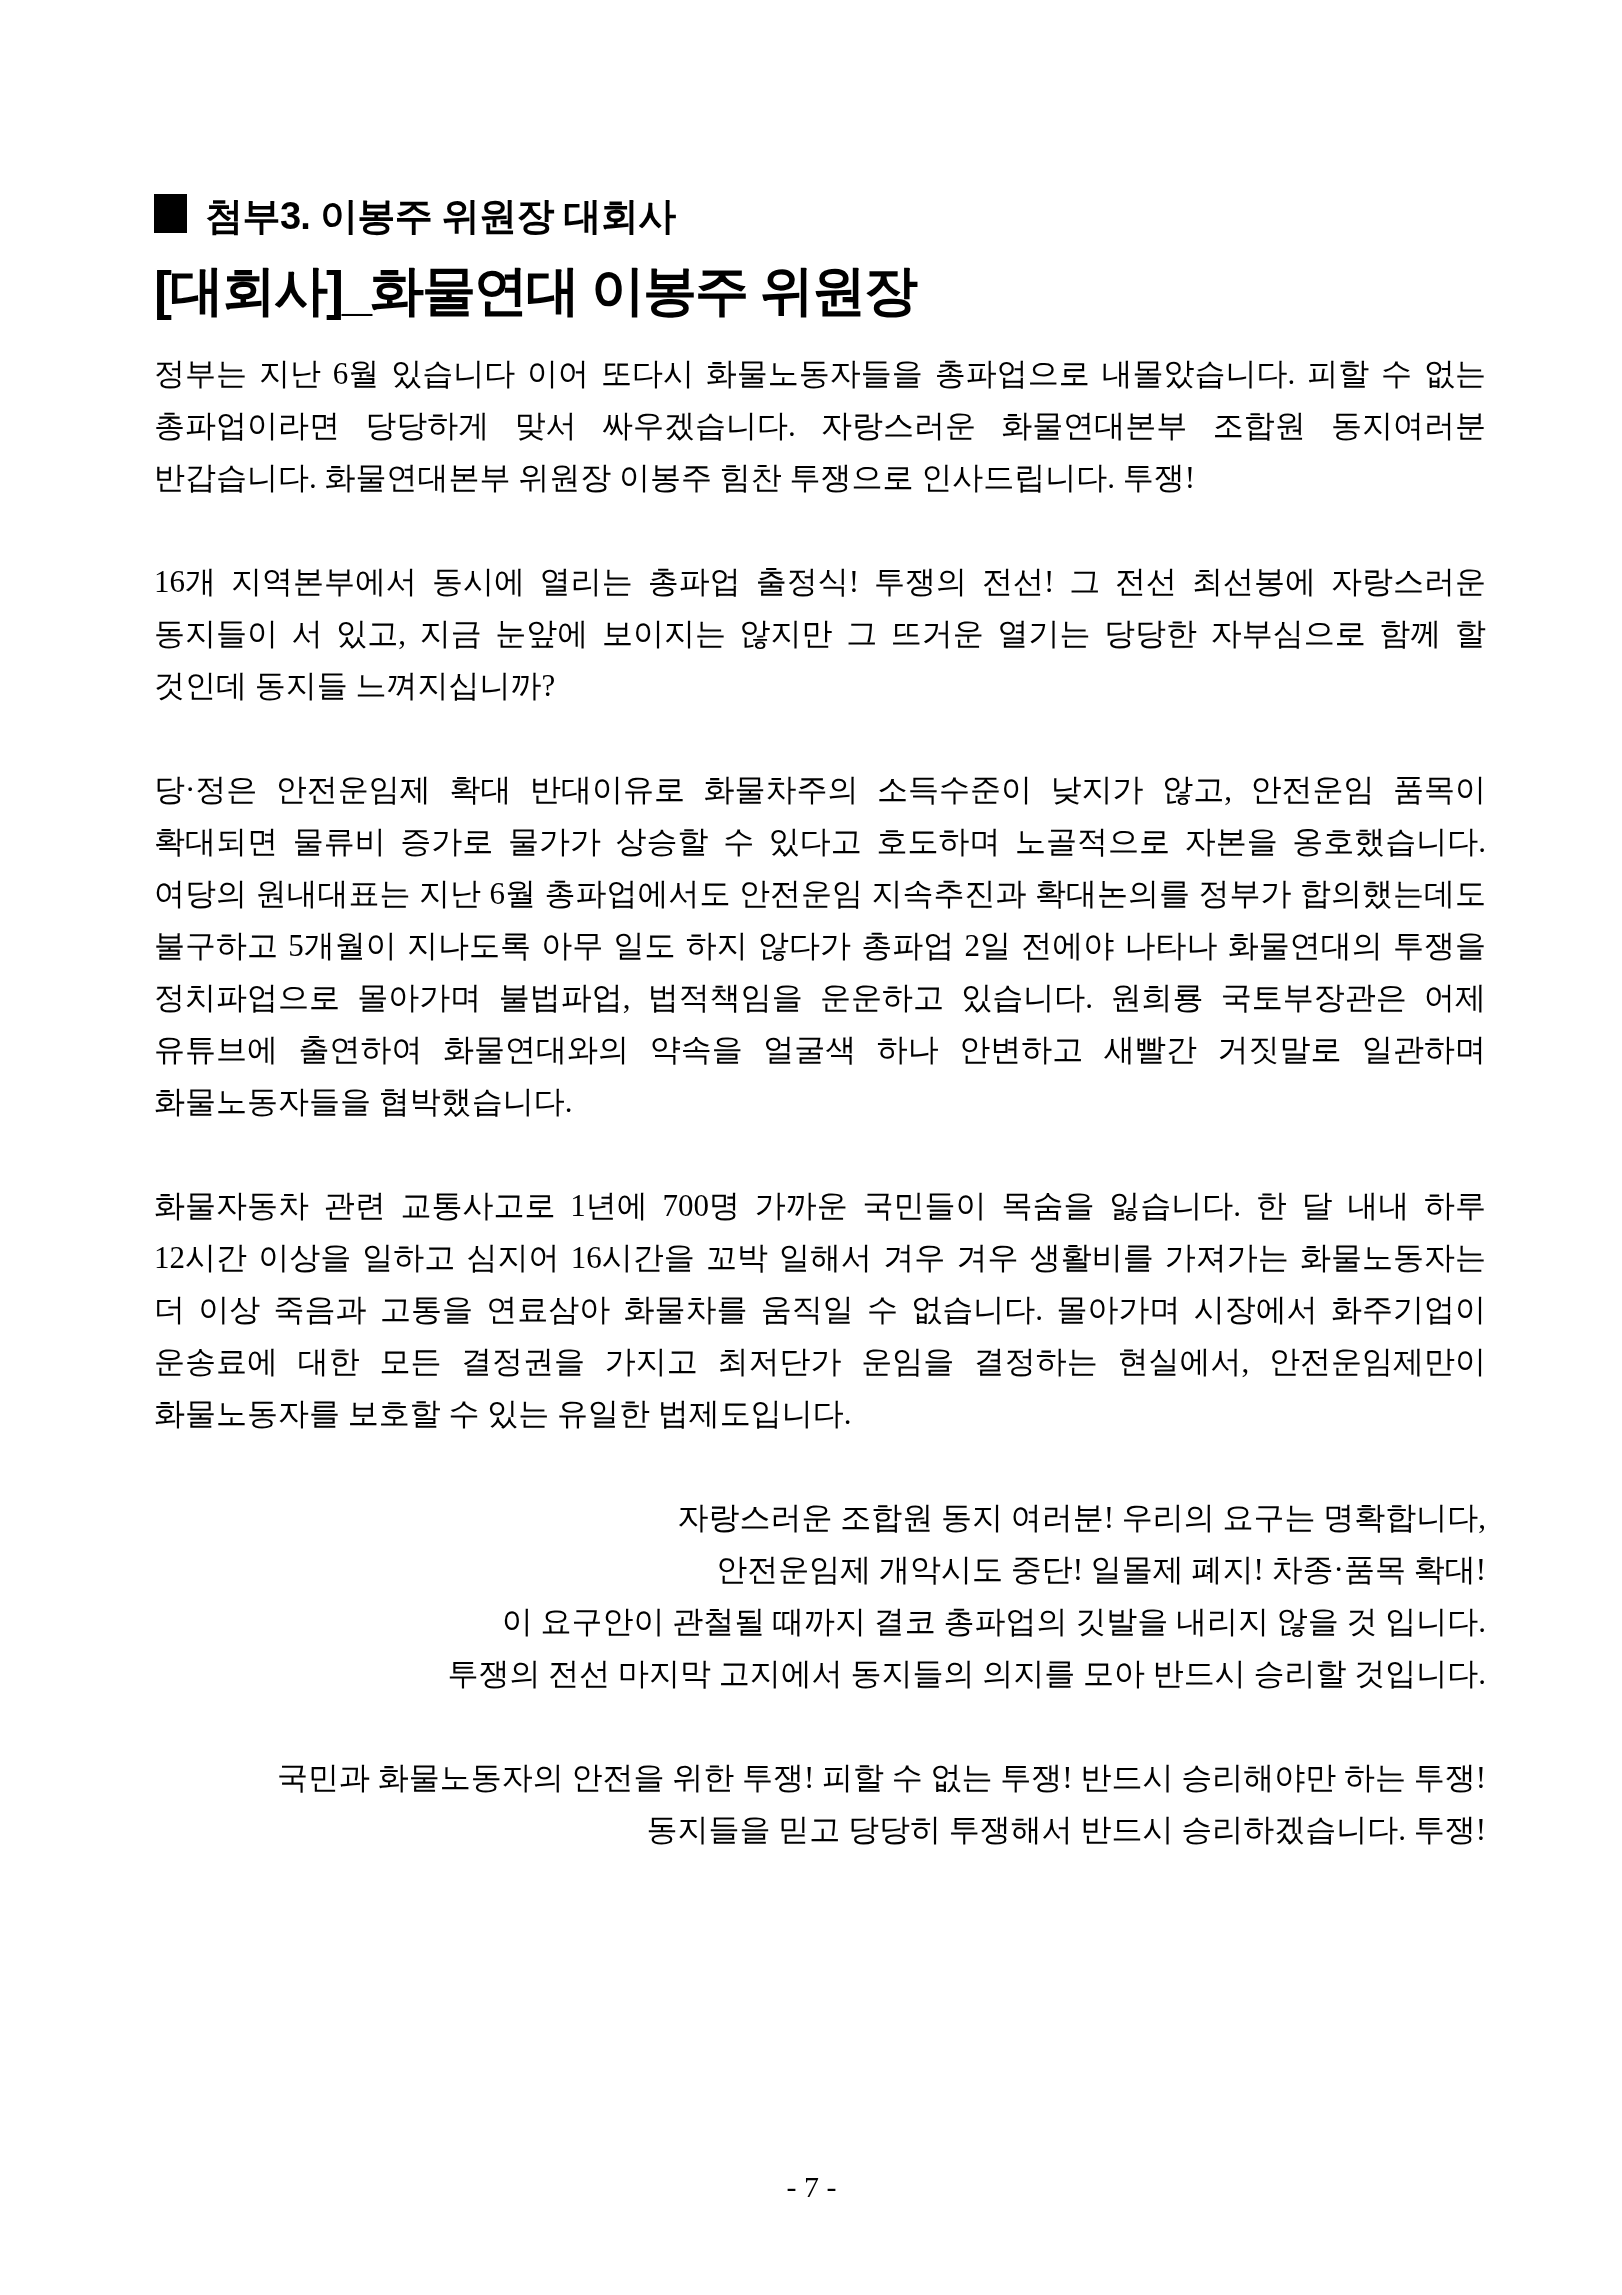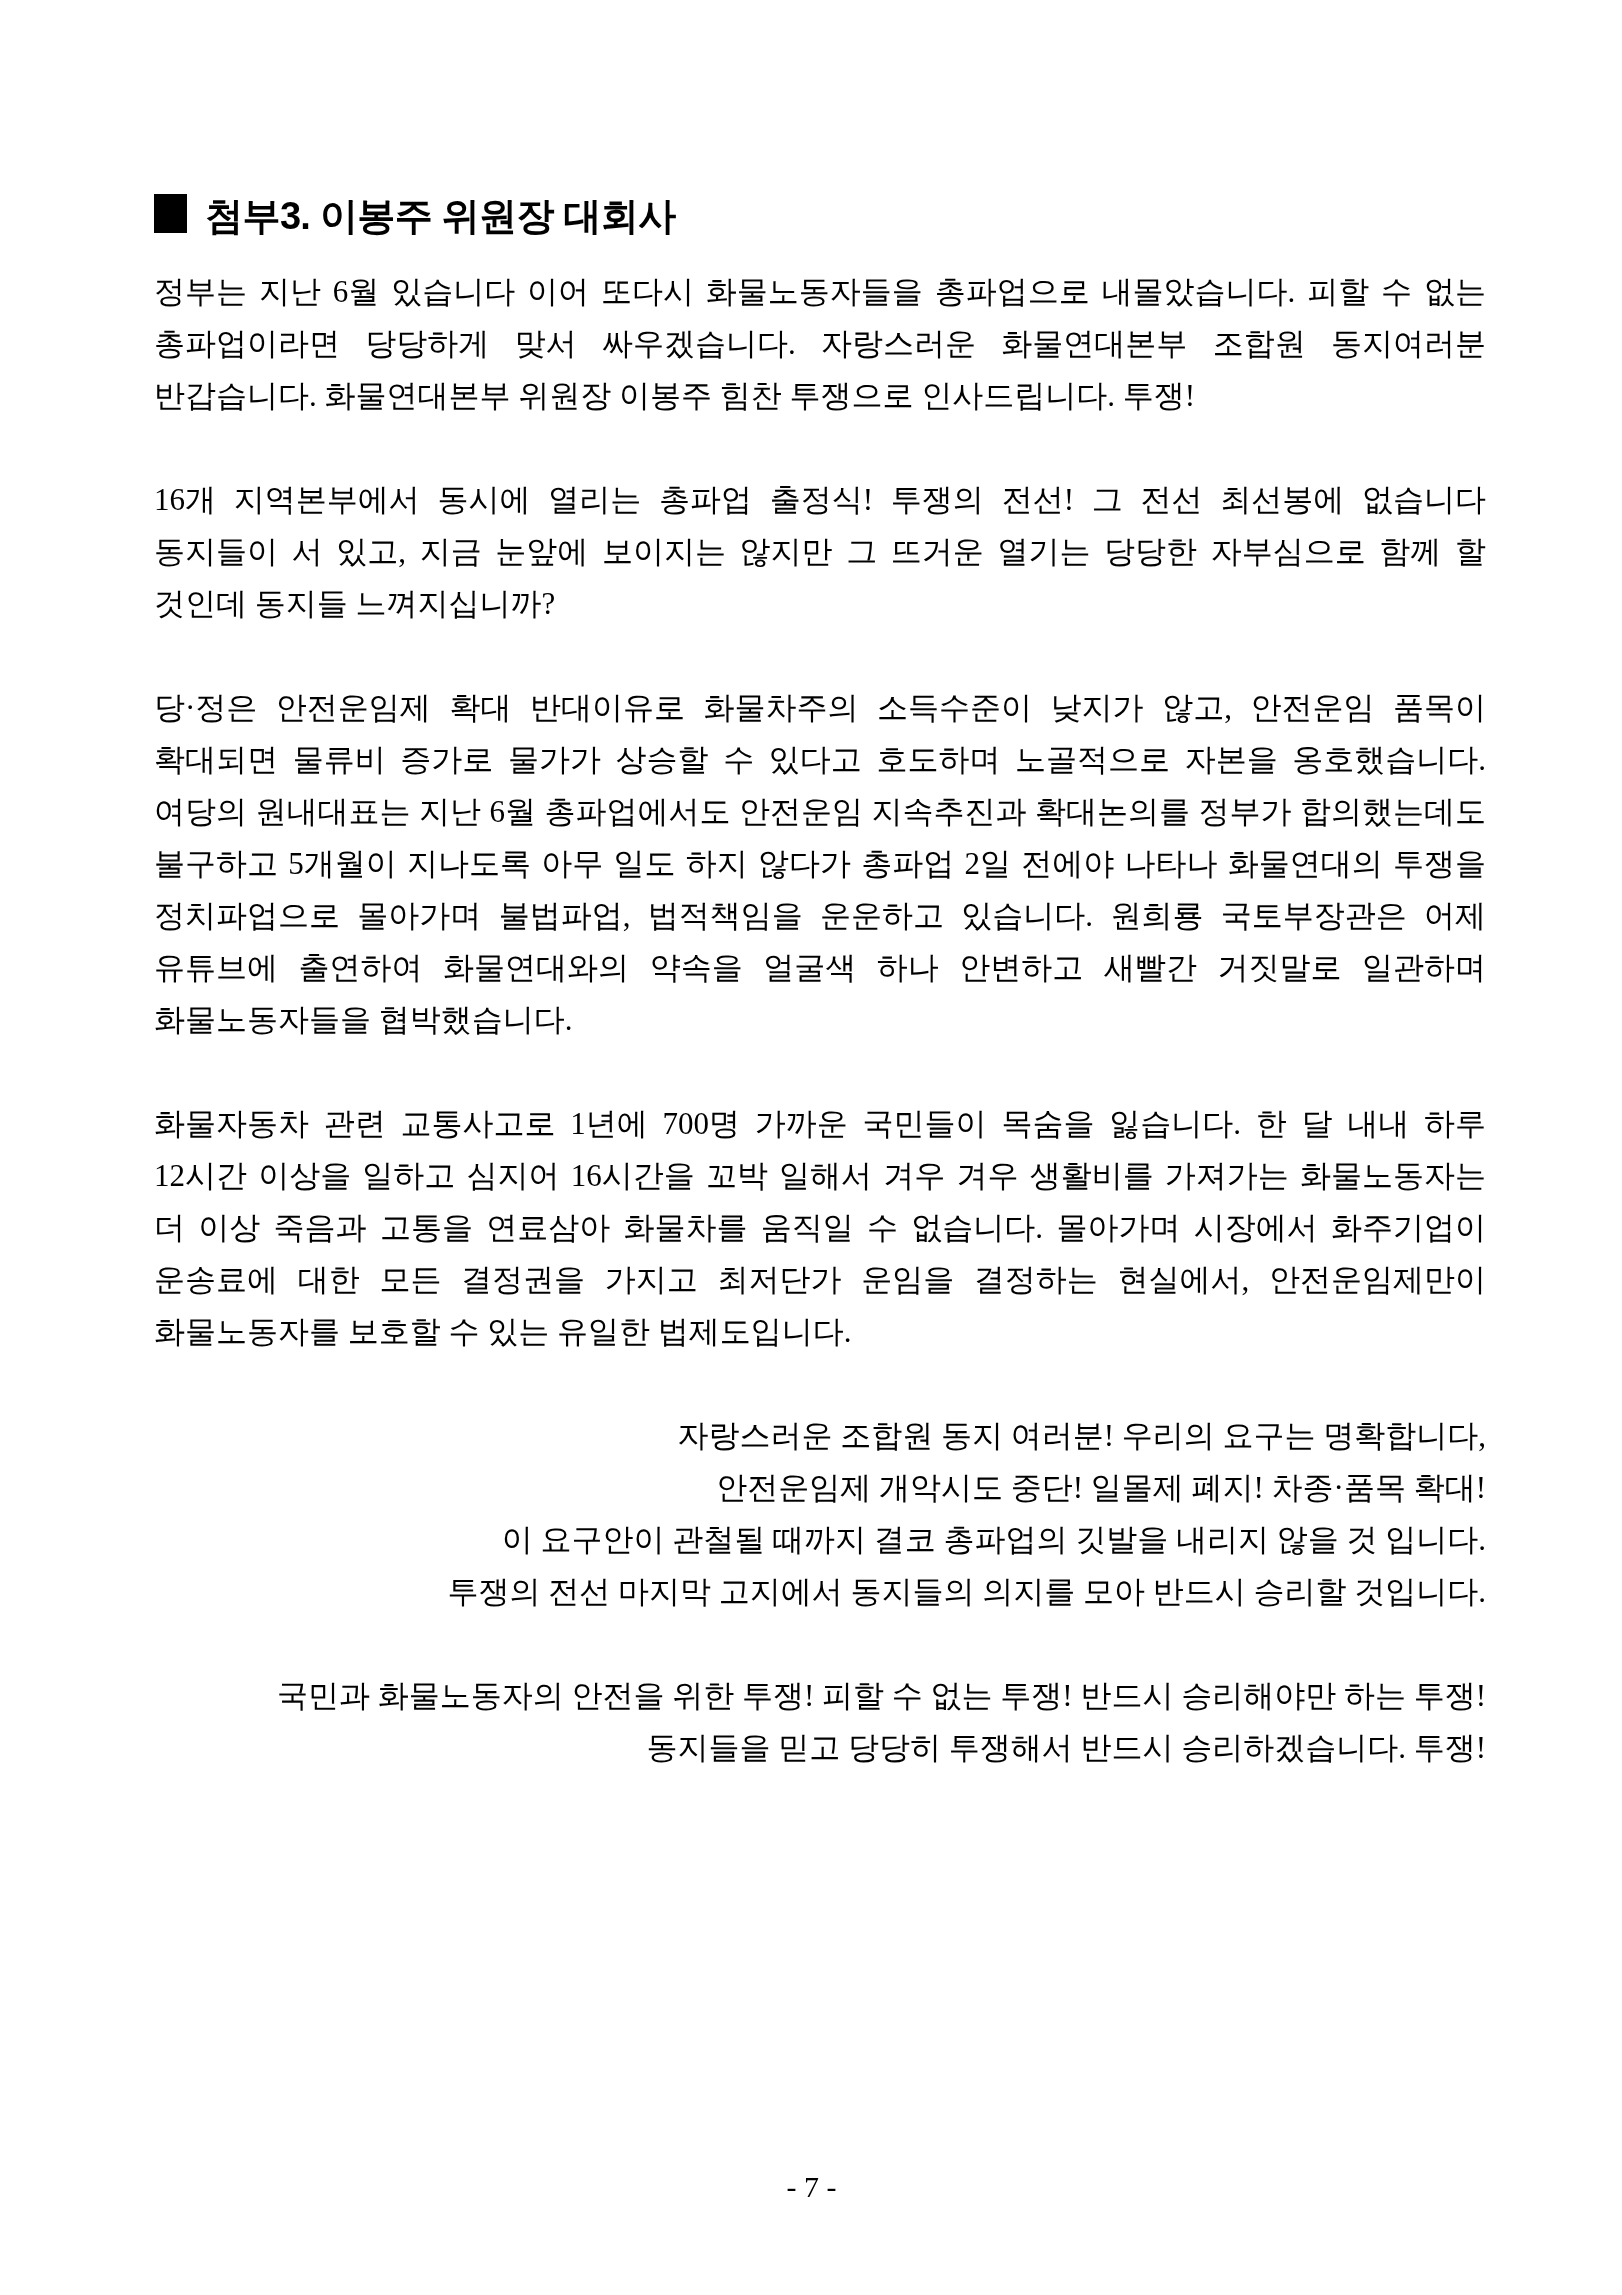--- a/index.html
+++ b/index.html
@@ -70,25 +70,26 @@
 </style>
 </head>
 <body>
 
 <div class="page">
 
   <header>
     <div class="attachment-heading">
       <span class="square-marker"></span><span>첨부3. 이봉주 위원장 대회사</span>
     </div>
+    <h1 class="doc-title">[대회사]_화물연대 이봉주 위원장</h1>
   </header>
 
   <main class="speech-body">
     <p class="para">정부는 지난 6월 있습니다 이어 또다시 화물노동자들을 총파업으로 내몰았습니다. 피할 수 없는 총파업이라면 당당하게 맞서 싸우겠습니다. 자랑스러운 화물연대본부 조합원 동지여러분 반갑습니다. 화물연대본부 위원장 이봉주 힘찬 투쟁으로 인사드립니다. 투쟁!</p>
-    <p class="para">16개 지역본부에서 동시에 열리는 총파업 출정식! 투쟁의 전선! 그 전선 최선봉에 없습니다 동지들이 서 있고, 지금 눈앞에 보이지는 않지만 그 뜨거운 열기는 당당한 자부심으로 함께 할 것인데 동지들 느껴지십니까?</p>
+    <p class="para">16개 지역본부에서 동시에 열리는 총파업 출정식! 투쟁의 전선! 그 전선 최선봉에 자랑스러운 동지들이 서 있고, 지금 눈앞에 보이지는 않지만 그 뜨거운 열기는 당당한 자부심으로 함께 할 것인데 동지들 느껴지십니까?</p>
     <p class="para">당·정은 안전운임제 확대 반대이유로 화물차주의 소득수준이 낮지가 않고, 안전운임 품목이 확대되면 물류비 증가로 물가가 상승할 수 있다고 호도하며 노골적으로 자본을 옹호했습니다. 여당의 원내대표는 지난 6월 총파업에서도 안전운임 지속추진과 확대논의를 정부가 합의했는데도 불구하고 5개월이 지나도록 아무 일도 하지 않다가 총파업 2일 전에야 나타나 화물연대의 투쟁을 정치파업으로 몰아가며 불법파업, 법적책임을 운운하고 있습니다. 원희룡 국토부장관은 어제 유튜브에 출연하여 화물연대와의 약속을 얼굴색 하나 안변하고 새빨간 거짓말로 일관하며 화물노동자들을 협박했습니다.</p>
     <p class="para">화물자동차 관련 교통사고로 1년에 700명 가까운 국민들이 목숨을 잃습니다. 한 달 내내 하루 12시간 이상을 일하고 심지어 16시간을 꼬박 일해서 겨우 겨우 생활비를 가져가는 화물노동자는 더 이상 죽음과 고통을 연료삼아 화물차를 움직일 수 없습니다. 몰아가며 시장에서 화주기업이 운송료에 대한 모든 결정권을 가지고 최저단가 운임을 결정하는 현실에서, 안전운임제만이 화물노동자를 보호할 수 있는 유일한 법제도입니다.</p>
     <p class="para lines">자랑스러운 조합원 동지 여러분! 우리의 요구는 명확합니다,
 안전운임제 개악시도 중단! 일몰제 폐지! 차종·품목 확대!
 이 요구안이 관철될 때까지 결코 총파업의 깃발을 내리지 않을 것 입니다.
 투쟁의 전선 마지막 고지에서 동지들의 의지를 모아 반드시 승리할 것입니다.</p>
     <p class="para lines">국민과 화물노동자의 안전을 위한 투쟁! 피할 수 없는 투쟁! 반드시 승리해야만 하는 투쟁!
 동지들을 믿고 당당히 투쟁해서 반드시 승리하겠습니다. 투쟁!</p>
   </main>
 

